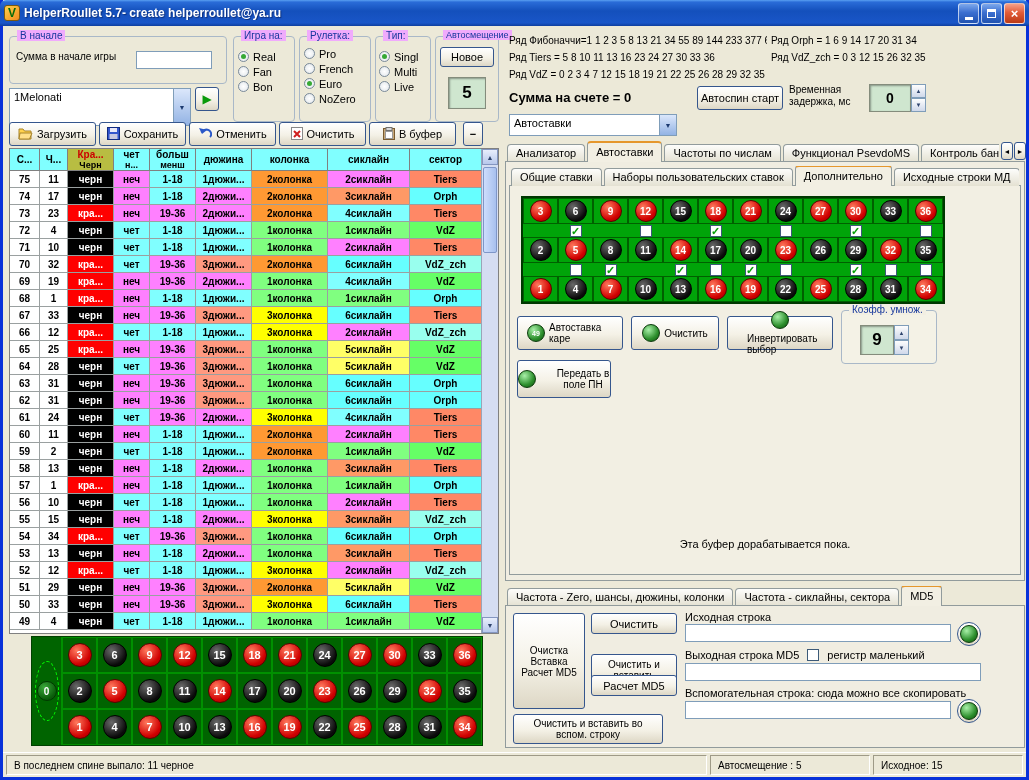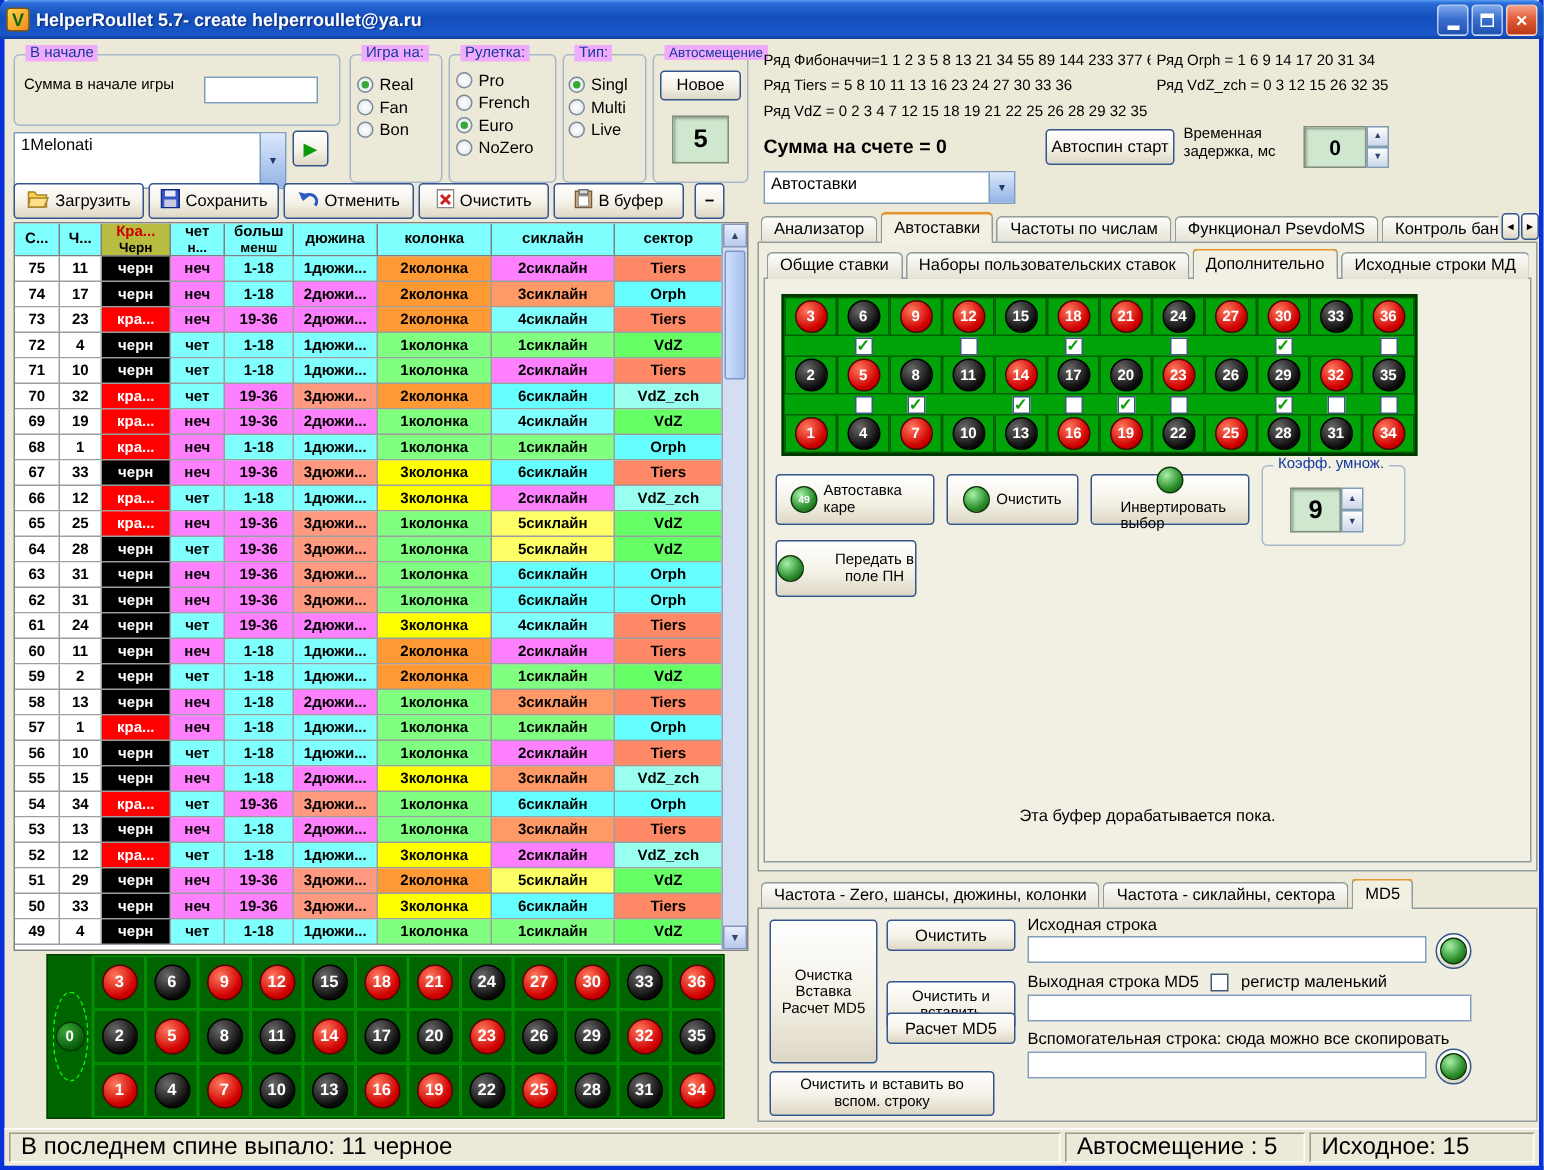--- a/index.html
+++ b/index.html
@@ -74,21 +74,21 @@
   .gap-slot{width:35px;height:13px;display:flex;align-items:center;justify-content:center;}
   #result-board{position:absolute;left:28px;top:636px;width:452px;height:110px;background:#006400;border:1px solid #004000;display:flex;}
   .zero-area{width:30px;display:flex;align-items:center;justify-content:center;border-right:1px solid #009000;}
   .zero-ellipse{width:24px;height:60px;border:1px dashed #00ff00;border-radius:50%;display:flex;align-items:center;justify-content:center;}
   .zero-ellipse .chip{width:20px;height:20px;font-size:10px;}
   .res-row{display:flex;}
   .res-cell{width:35px;height:36px;border:1px solid #009000;display:flex;align-items:center;justify-content:center;}
   .res-cell .chip{width:24px;height:24px;font-size:11px;}
   
   .statusbar{position:absolute;left:0;right:0;bottom:0;height:25px;background:#ece9d8;display:flex;gap:3px;padding:2px 3px;border-top:1px solid #fff;}
-  .sseg{border:1px solid;border-color:#9e9a87 #fff #fff #9e9a87;font-size:16px;display:flex;align-items:center;padding:0 7px;white-space:nowrap;overflow:hidden;}
+  .sseg{border:1px solid;border-color:#9e9a87 #fff #fff #9e9a87;font-size:10px;display:flex;align-items:center;padding:0 7px;white-space:nowrap;overflow:hidden;}
   .sline{font-size:10px;line-height:17px;white-space:nowrap;overflow:hidden;}
   .lbl{font-size:11px;}
 </style>
 </head>
 <body>
 
 <div class="window">
 
   <div class="titlebar">
     <span class="appicon">V</span>

